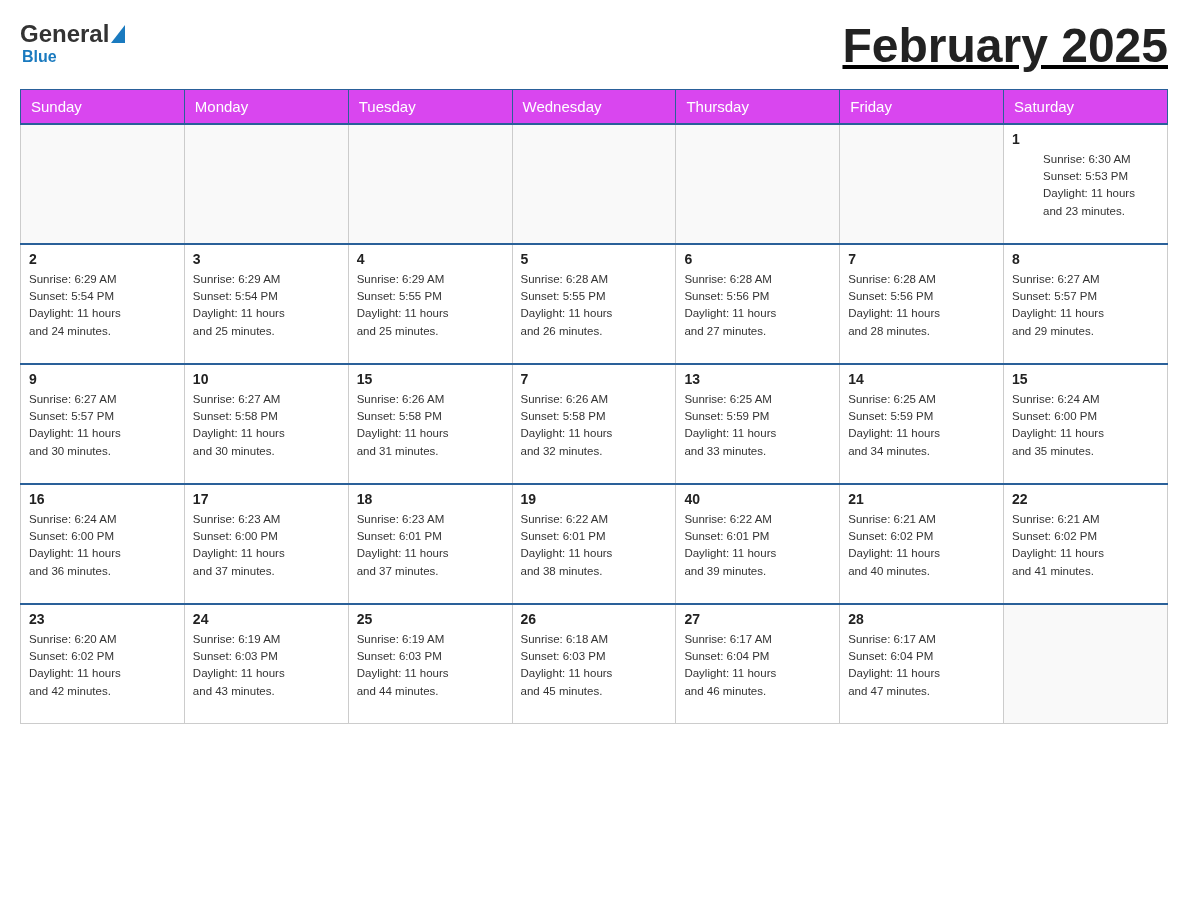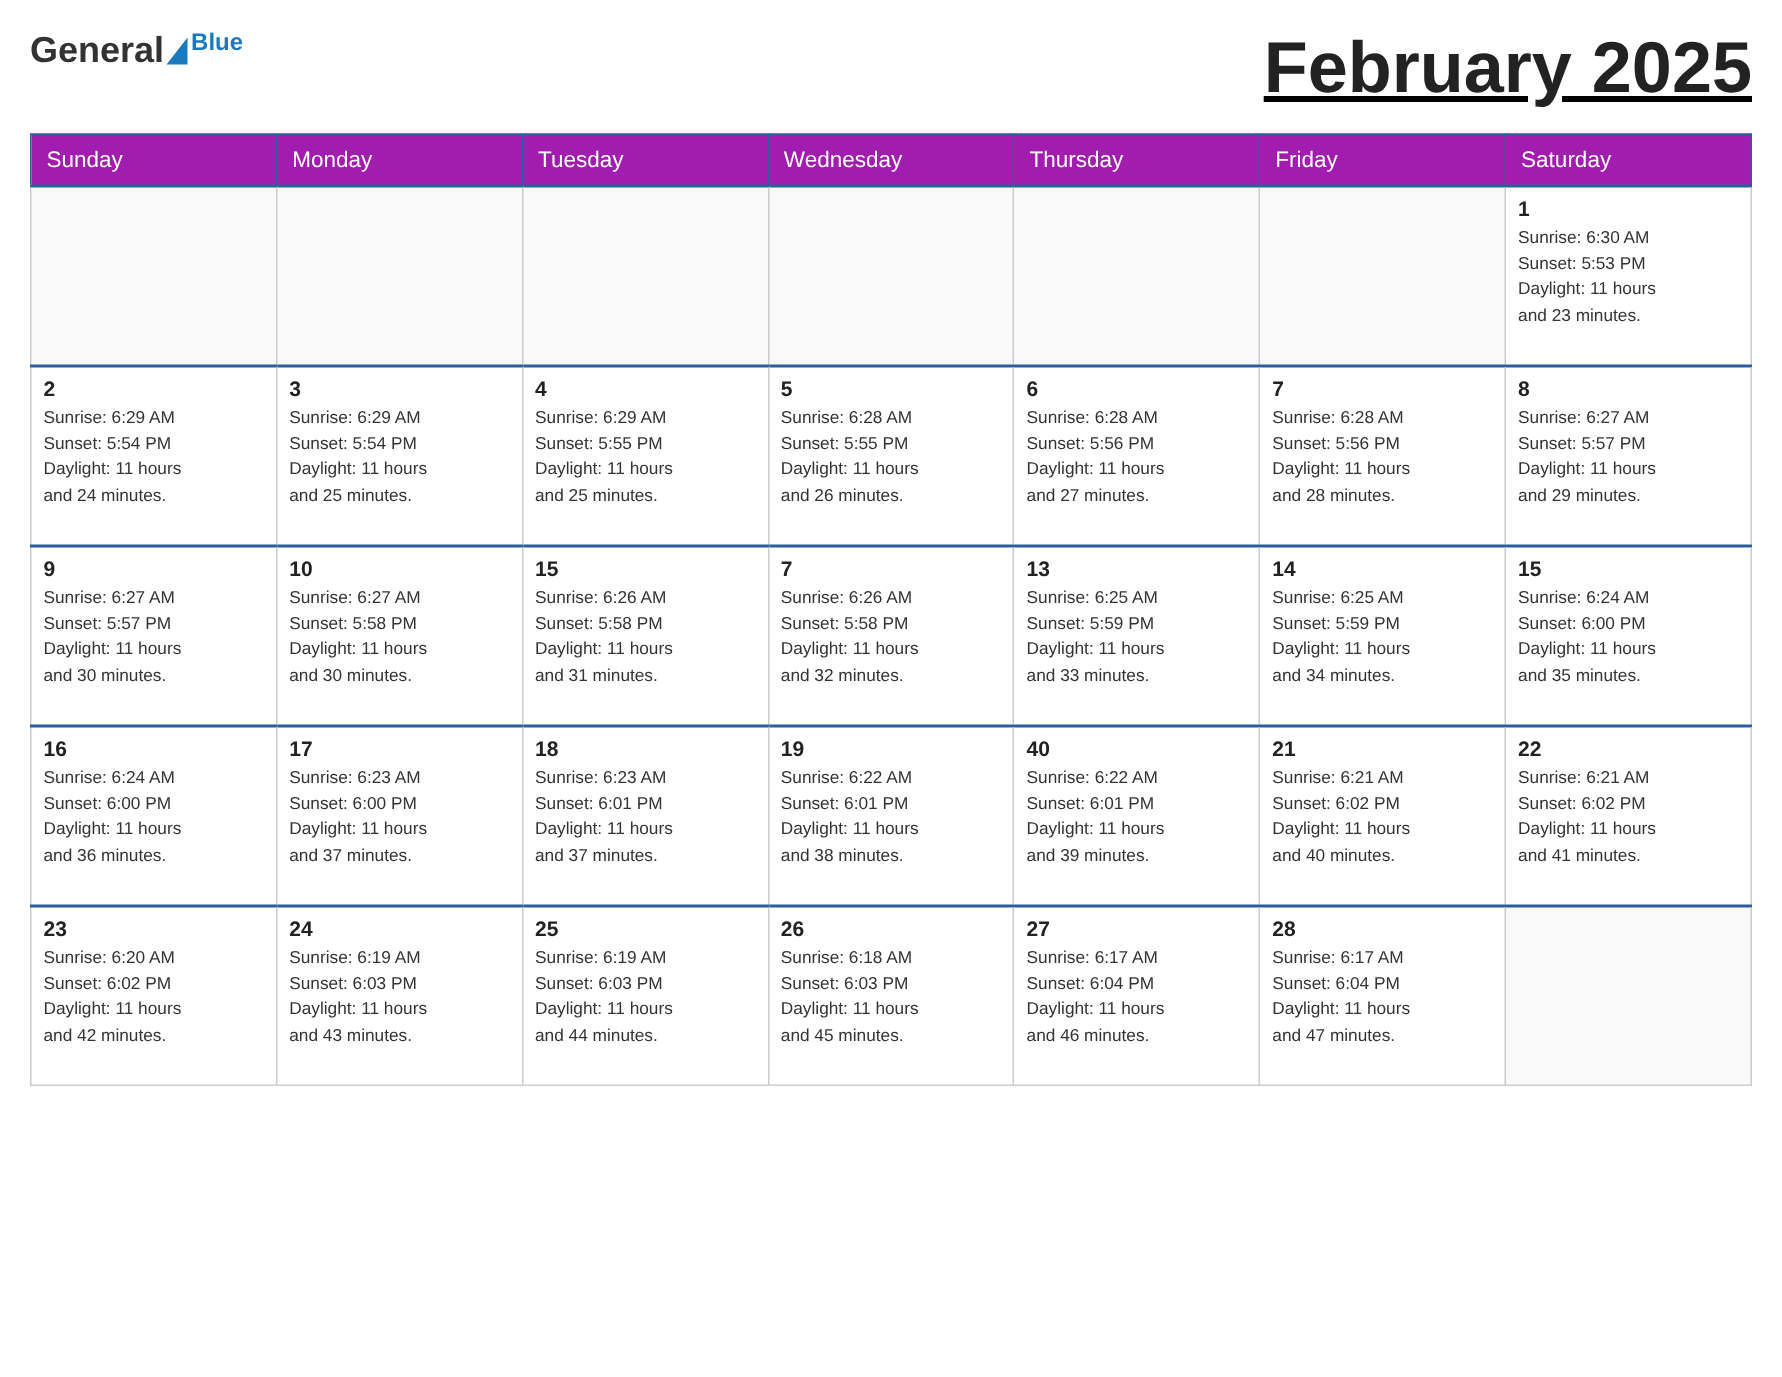--- a/index.html
+++ b/index.html
@@ -11,20 +11,21 @@
       min-height: 918px;
     }
     .header {
       display: flex;
       justify-content: space-between;
       align-items: flex-start;
       margin-bottom: 16px;
     }
     .logo {
       display: flex;
+      flex-direction: column;
       align-items: flex-start;
     }
     .title-area {
       text-align: right;
       text-decoration: underline;
     }
     .month-title {
       font-size: 48px;
       font-weight: bold;
       color: #222;
@@ -33,21 +34,21 @@
     .location {
       font-size: 18px;
       color: #444;
       margin-top: 4px;
     }
     .calendar {
       width: 100%;
       border-collapse: collapse;
     }
     .calendar th {
-      background-color: #a21caf;
+      background-color: #d946ef;
       color: #fff;
       font-size: 15px;
       font-weight: normal;
       padding: 8px 10px;
       text-align: left;
       border: 1px solid #2a6099;
     }
     .calendar td {
       vertical-align: top;
       padding: 6px 8px;
@@ -135,21 +136,21 @@
   <tbody id="calendar-body">
   <tr class="week-row">
         <td class="empty-cell"></td>
         <td class="empty-cell"></td>
         <td class="empty-cell"></td>
         <td class="empty-cell"></td>
         <td class="empty-cell"></td>
         <td class="empty-cell"></td>
         <td>
           <span class="day-number">1</span>
-          <div class="day-info" style="white-space: pre-line;">Sunrise: 6:30 AM
+          <div class="day-info" style="white-space: pre-line; margin-left: 31px;">Sunrise: 6:30 AM
 Sunset: 5:53 PM
 Daylight: 11 hours
 and 23 minutes.</div>
         </td>
       </tr>
       <tr class="week-row">
         <td>
           <span class="day-number">2</span>
           <div class="day-info" style="white-space: pre-line;">Sunrise: 6:29 AM
 Sunset: 5:54 PM

